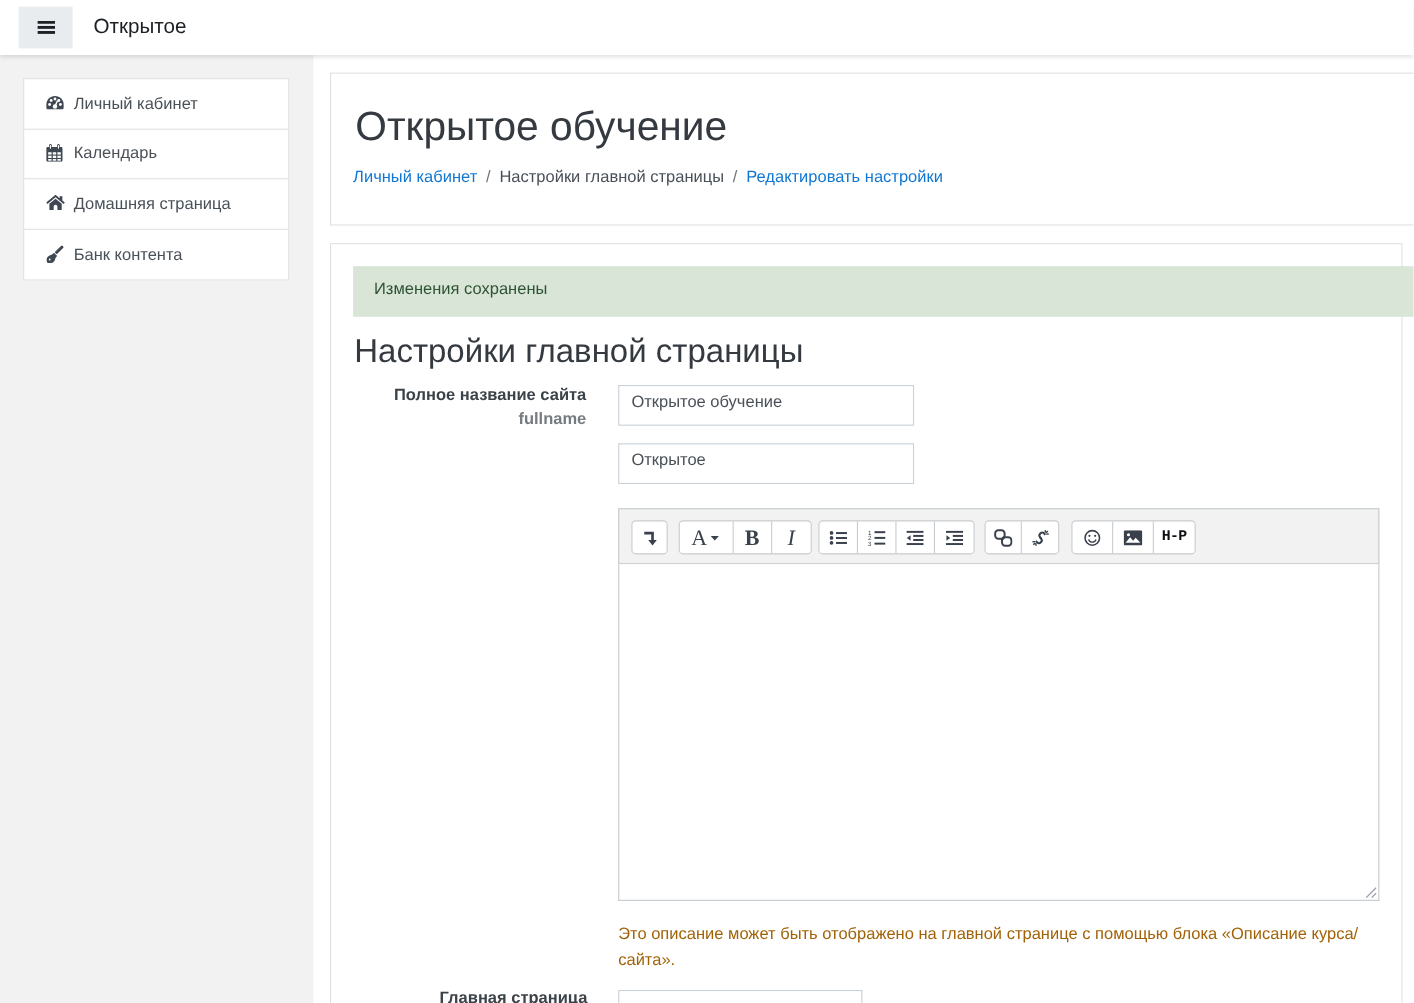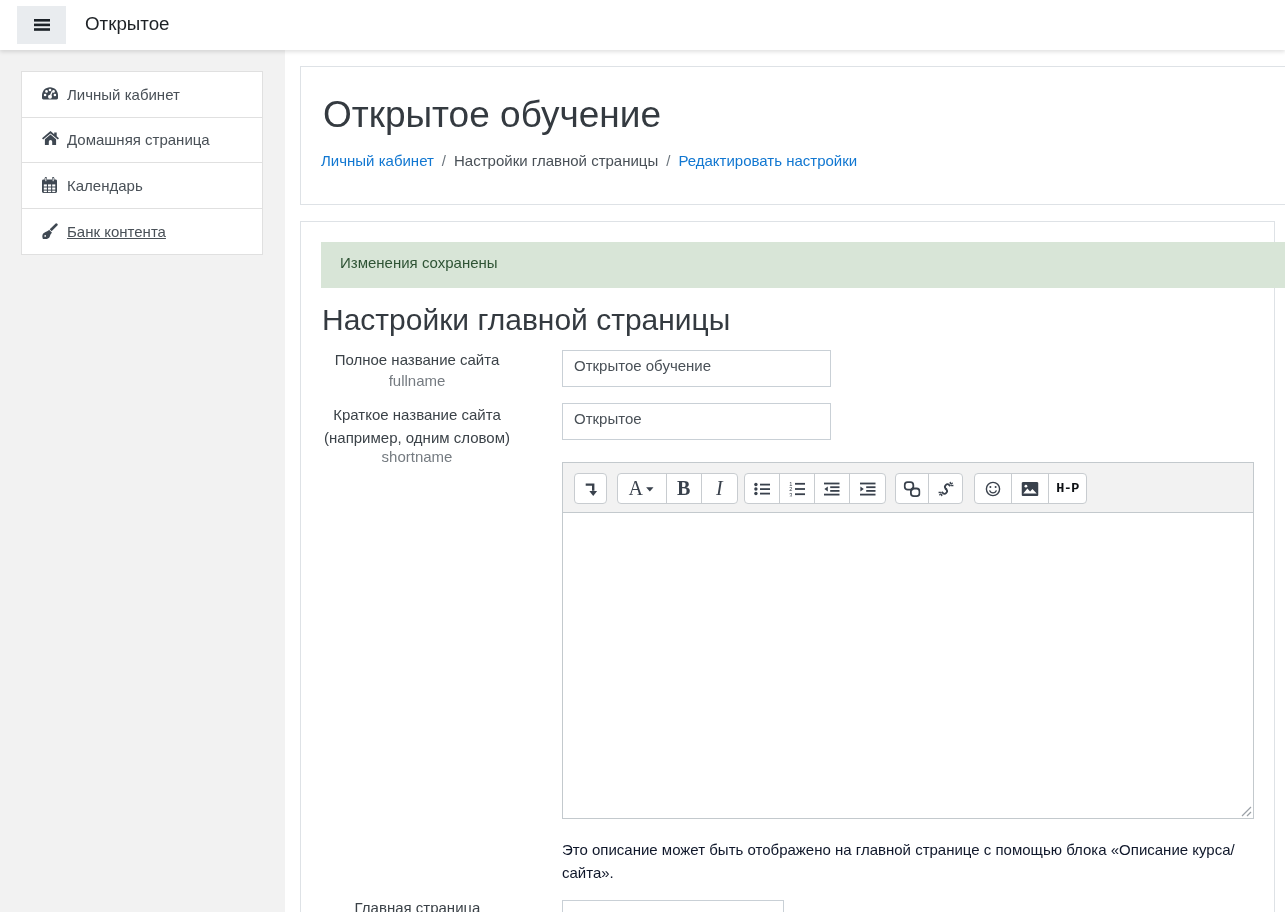--- a/index.html
+++ b/index.html
@@ -36,21 +36,21 @@
     position:absolute; left:21px; width:242px;
     background:#fff; border:1px solid #e0e0e0;
   }
   .navlist.first { top:21px; }
   .navlist.second { top:259px; }
   .navitem {
     height:45.5px; border-bottom:1px solid #e0e0e0;
     display:flex; align-items:center;
     color:#495057; font-size:15px;
   }
-  .navitem:last-child { border-bottom:0;text-decoration:underline; }
+  .navitem:last-child { border-bottom:0; }
   .navitem .ic { width:16px; height:17px; margin-left:20px; margin-right:9px; flex:none; }
   .navlist.second .navitem { height:46px; }
   
   .card1 {
     position:absolute; left:300px; top:66px; width:1100px; height:139px;
     border:1px solid #dee2e6; background:#fff;
   }
   h1 {
     position:absolute; left:22px; top:27px;
     font-size:37px; font-weight:400; color:#343a40;
@@ -71,76 +71,76 @@
   }
   .alert .close {
     position:absolute; right:15.5px; top:12px; font-weight:bold; font-size:21px;
     color:#3c4449; line-height:22px;
   }
   h2 {
     position:absolute; left:21px; top:81px;
     font-size:30px; font-weight:400; color:#343a40;
   }
   
-  .lab { position:absolute; text-align:center; color:#3b4248; line-height:22.5px; }
+  .lab { position:absolute; text-align:right; color:#3b4248; line-height:22.5px;font-weight:bold; }
   .lab small { display:block; font-size:15px; color:#757b81; line-height:17px; }
   .inp {
     position:absolute; height:37px; border:1px solid #c9d0d6; background:#fff;
     color:#495057; font-size:15px; line-height:30px; padding:0 11px;
   }
   
   .editor { position:absolute; left:261px; top:240px; width:692px; }
   .etoolbar {
     width:692px; height:51px; background:#f2f2f2; border:1px solid #c3c9cd;
     padding:10px 0 0 11px; white-space:nowrap; font-size:0;
   }
   .egrp { display:inline-block; vertical-align:top; margin-right:10px; border:1px solid #c8ccd0; border-radius:4px; background:#fff; height:31px; }
   .ebtn { display:inline-block; vertical-align:top; width:35px; height:29px; border-right:1px solid #c8ccd0; position:relative; }
   .ebtn:last-child { border-right:0; }
   .ebtn svg { position:absolute; left:50%; top:50%; transform:translate(-50%,-50%); }
   .econtent { width:692px; height:306px; background:#fff; border:1px solid #c3c9cd; border-top:0; position:relative; }
-  .desc { position:absolute; left:261px; top:617px; color:#0f172a; font-size:15px; line-height:22.5px; }
+  .desc { position:absolute; left:261px; top:617px; color:#a16207; font-size:15px; line-height:22.5px; }
 </style>
 </head>
 <body>
 
 <div class="drawer">
   <div class="navlist first">
     <div class="navitem"><span class="ic" id="ic-dash"><svg width="16" height="14" viewBox="0 0 16 14">
             <path fill="#3f4852" d="M8 1.3 C3.5 1.3 0 4.9 0 9.3 L0 12 C0 12.8 0.6 13.4 1.4 13.4 L14.6 13.4 C15.4 13.4 16 12.8 16 12 L16 9.3 C16 4.9 12.5 1.3 8 1.3 Z"></path>
             <circle cx="3.1" cy="9" r="1.3" fill="#fff"></circle>
             <circle cx="4.5" cy="5.4" r="1.3" fill="#fff"></circle>
             <circle cx="8" cy="4" r="1.3" fill="#fff"></circle>
             <circle cx="11.5" cy="5.4" r="1.3" fill="#fff"></circle>
             <circle cx="12.9" cy="9" r="1.3" fill="#fff"></circle>
             <path d="M7.4 10.3 L9.8 5.1 L10.9 5.6 L8.7 10.9 Z" fill="#fff"></path>
             <circle cx="8" cy="10.8" r="2" fill="#fff"></circle>
           </svg></span>Личный кабинет</div>
-    <div class="navitem"><span class="ic" id="ic-home"><svg width="17" height="14" viewBox="0 0 17 14">
-            <path fill="#3f4852" d="M8.5 3.6 L2.9 8.3 L2.9 14 L6.8 14 L6.8 10.8 A1.7 1.7 0 0 1 10.2 10.8 L10.2 14 L14.1 14 L14.1 8.3 Z"></path>
-            <path fill="#3f4852" d="M8.5 0 L0 7.2 L1.15 8.55 L8.5 2.4 L15.85 8.55 L17 7.2 L14.7 5.25 L14.7 1.5 L12.2 1.5 L12.2 3.15 Z"></path>
-          </svg></span>Домашняя страница</div>
     <div class="navitem"><span class="ic" id="ic-cal"><svg width="15" height="16" viewBox="0 0 15 16">
             <path fill="#3f4852" d="M0 4 C0 3.2 0.6 2.6 1.4 2.6 L13.6 2.6 C14.4 2.6 15 3.2 15 4 L15 14.6 C15 15.4 14.4 16 13.6 16 L1.4 16 C0.6 16 0 15.4 0 14.6 Z"></path>
             <rect x="2.7" y="0" width="2.3" height="5.2" rx="1.15" fill="#3f4852"></rect>
             <rect x="10" y="0" width="2.3" height="5.2" rx="1.15" fill="#3f4852"></rect>
             <rect x="3.35" y="0.9" width="1" height="3.4" rx="0.5" fill="#fff"></rect>
             <rect x="10.65" y="0.9" width="1" height="3.4" rx="0.5" fill="#fff"></rect>
             <g fill="#fff">
               <rect x="1.8" y="7.4" width="3.1" height="2.1"></rect>
               <rect x="6" y="7.4" width="3.1" height="2.1"></rect>
               <rect x="10.2" y="7.4" width="3.1" height="2.1"></rect>
               <rect x="1.8" y="10.5" width="3.1" height="2.1"></rect>
               <rect x="6" y="10.5" width="3.1" height="2.1"></rect>
               <rect x="10.2" y="10.5" width="3.1" height="2.1"></rect>
               <rect x="1.8" y="13.6" width="3.1" height="1.5"></rect>
               <rect x="6" y="13.6" width="3.1" height="1.5"></rect>
               <rect x="10.2" y="13.6" width="3.1" height="1.5"></rect>
             </g>
           </svg></span>Календарь</div>
+    <div class="navitem"><span class="ic" id="ic-home"><svg width="17" height="14" viewBox="0 0 17 14">
+            <path fill="#3f4852" d="M8.5 3.6 L2.9 8.3 L2.9 14 L6.8 14 L6.8 10.8 A1.7 1.7 0 0 1 10.2 10.8 L10.2 14 L14.1 14 L14.1 8.3 Z"></path>
+            <path fill="#3f4852" d="M8.5 0 L0 7.2 L1.15 8.55 L8.5 2.4 L15.85 8.55 L17 7.2 L14.7 5.25 L14.7 1.5 L12.2 1.5 L12.2 3.15 Z"></path>
+          </svg></span>Домашняя страница</div>
     <div class="navitem"><span class="ic" id="ic-brush"><svg width="16" height="16" viewBox="0 0 16 16">
             <path fill="#3f4852" d="M7.7 6.3 L13.7 0.4 C14.5 -0.5 16.4 1.4 15.6 2.2 L9.6 8.2 Z"></path>
             <path fill="#3f4852" d="M0.8 15.7 C-0.6 12.1 1.2 10.0 3.5 9.1 C5.2 8.4 6.2 7.9 7.1 6.8 L10.0 9.7 C8.9 10.5 8.3 11.6 7.9 13.3 C7.3 15.8 3.4 17.0 0.8 15.7 Z"></path>
             <circle cx="3.2" cy="12.9" r="0.85" fill="#fff"></circle>
           </svg></span>Банк контента</div>
   </div>
 </div>
 
 <div class="navbar">
   <div class="navbtn">
@@ -158,21 +158,20 @@
   <div class="breadcrumb"><a>Личный кабинет</a><span class="sep">/</span>Настройки главной страницы<span class="sep">/</span><a>Редактировать настройки</a></div>
 </div>
 
 <div class="card2">
   <div class="alert">Изменения сохранены<span class="close">✕</span></div>
   <h2>Настройки главной страницы</h2>
 
   <div class="lab" style="left:0; width:232px; top:127px;">Полное название сайта<small>fullname</small></div>
   <div class="inp" style="left:261px; top:128px; width:269px;">Открытое обучение</div>
 
-  <div class="lab" style="left:0; width:232px; top:182px;">Краткое название сайта (например, одним словом)<small style="margin-top:-1px">shortname</small></div>
   <div class="inp" style="left:261px; top:181px; width:269px;">Открытое</div>
 
 
   <div class="editor">
     <div class="etoolbar">
       <span class="egrp"><span class="ebtn" style="width:31px" id="eb-collapse"><svg width="15" height="16" viewBox="0 0 15 16">
               <path d="M2.2 3.6 L9.7 3.6 L9.7 9.8" fill="none" stroke="#39414c" stroke-width="2.4"></path>
               <path d="M9.7 15 L5.8 10 L13.6 10 Z" fill="#39414c"></path>
             </svg></span></span>
       <span class="egrp" style="margin-right:6px"><span class="ebtn" style="width:49px" id="eb-font"><svg width="27" height="20" viewBox="0 0 27 20">

